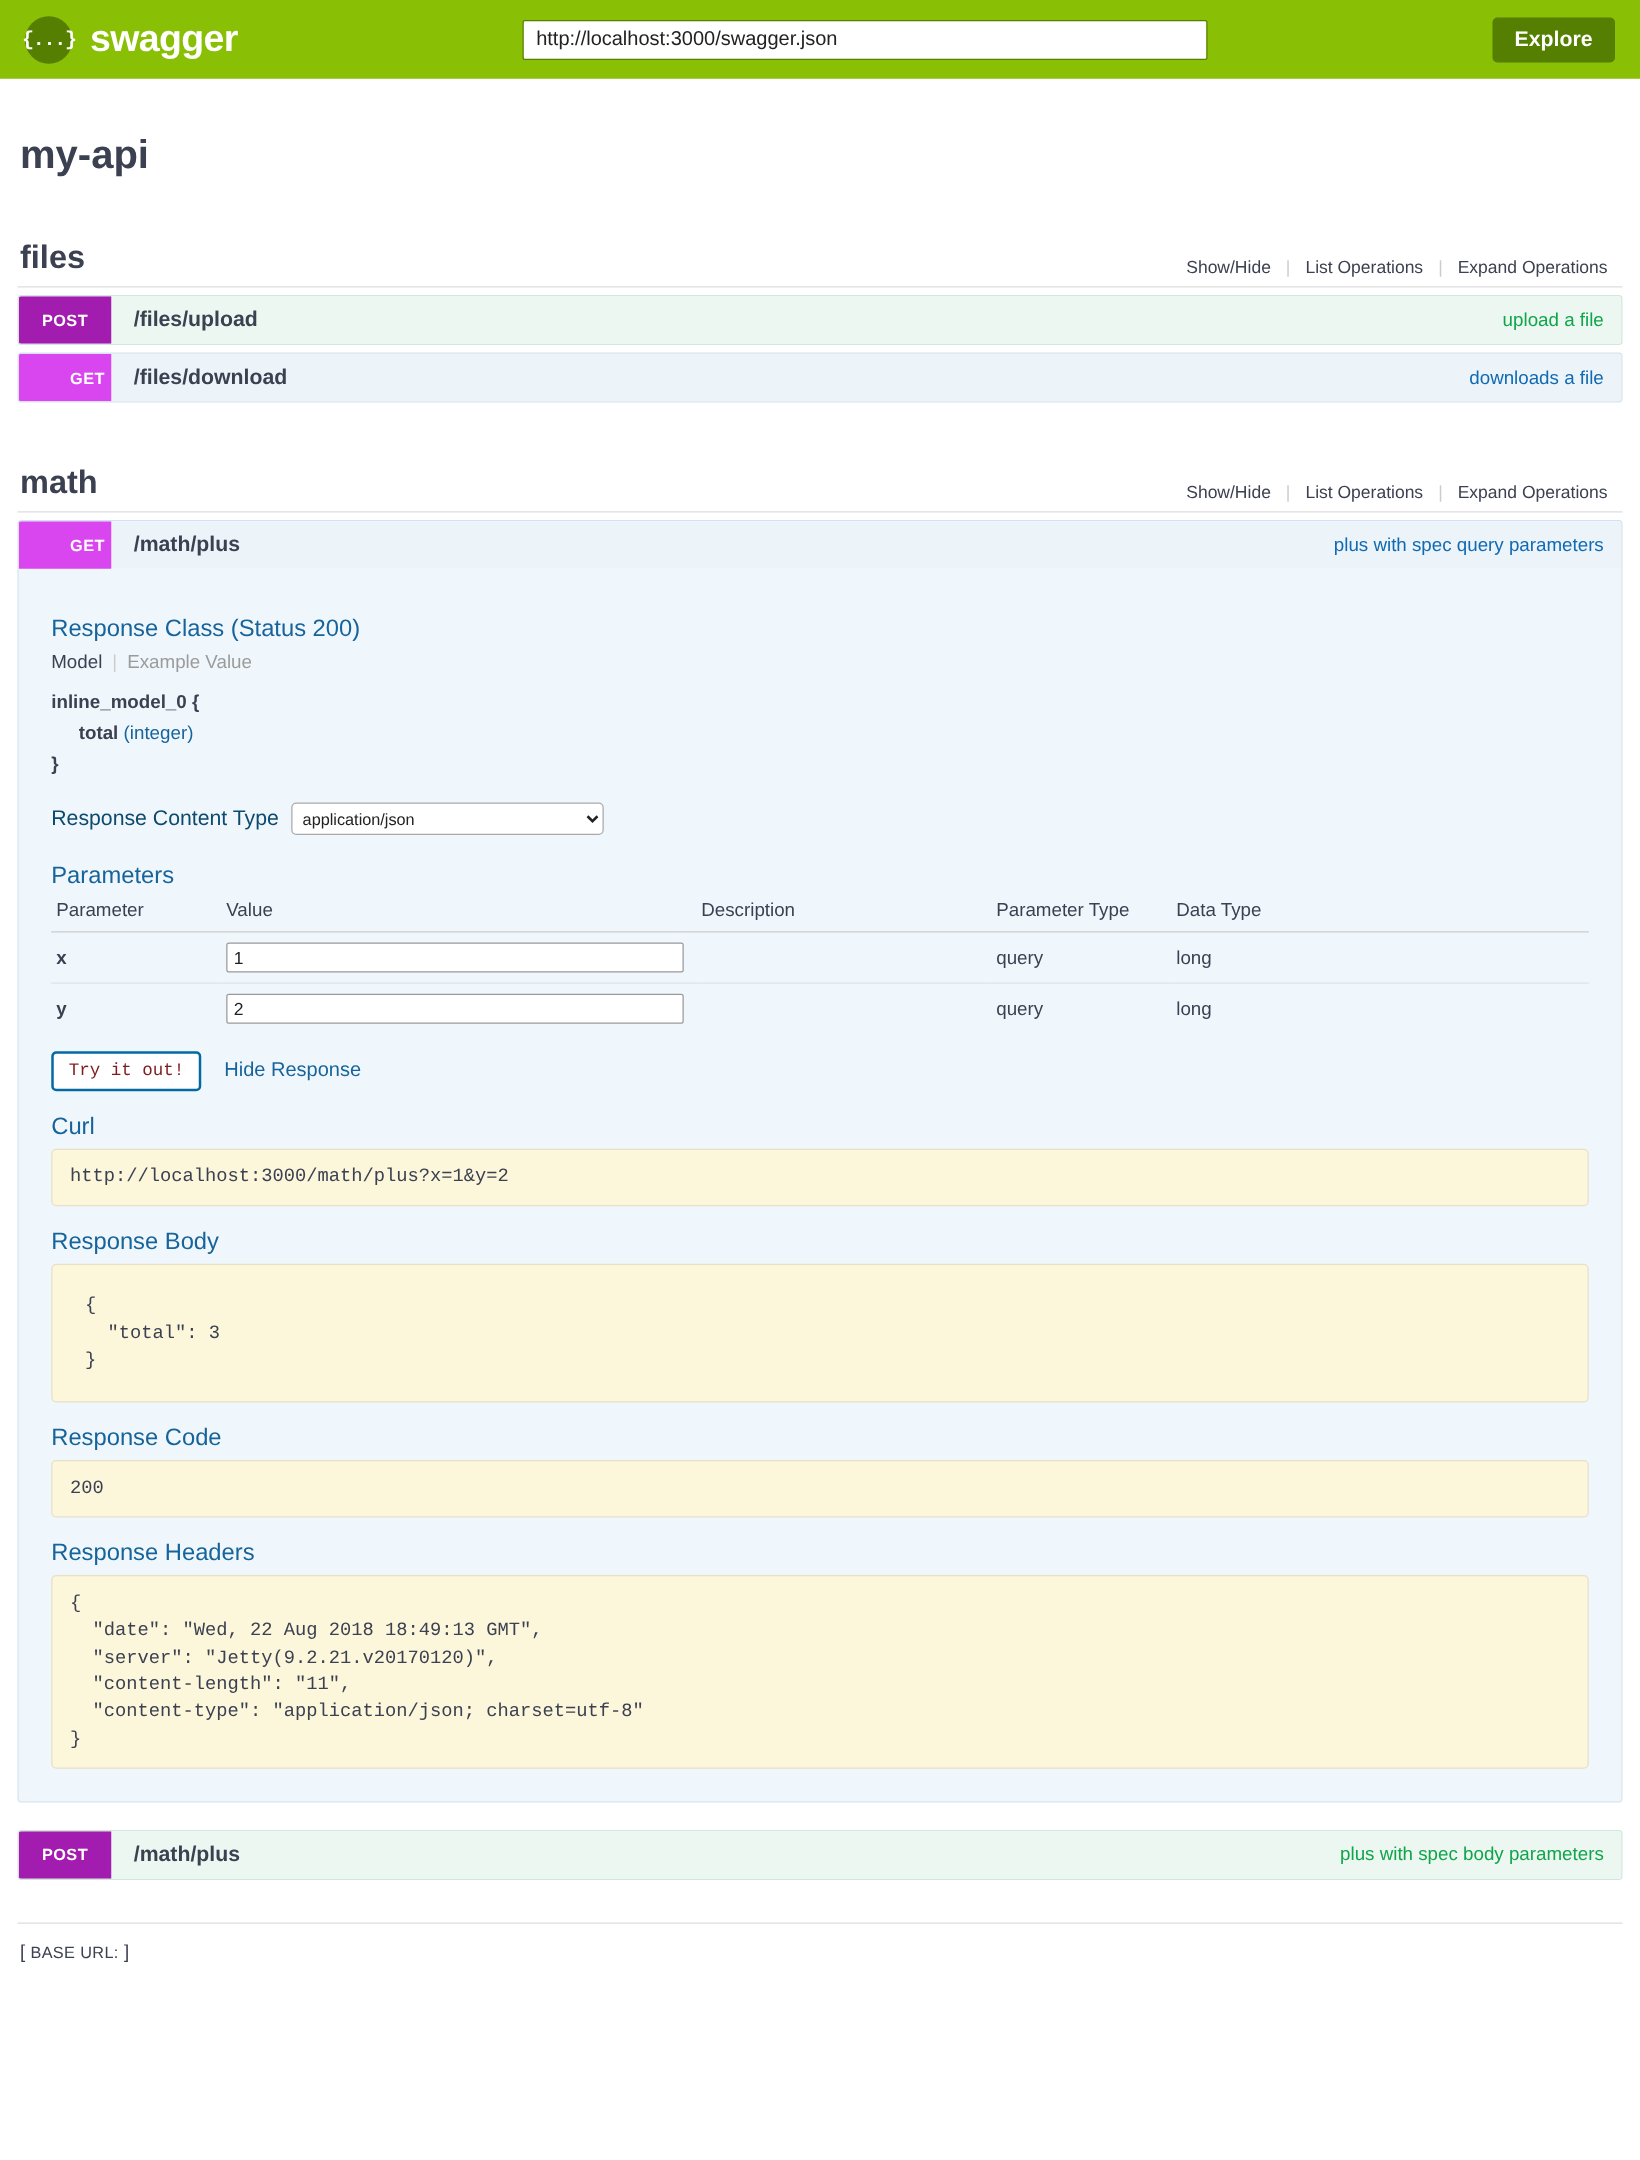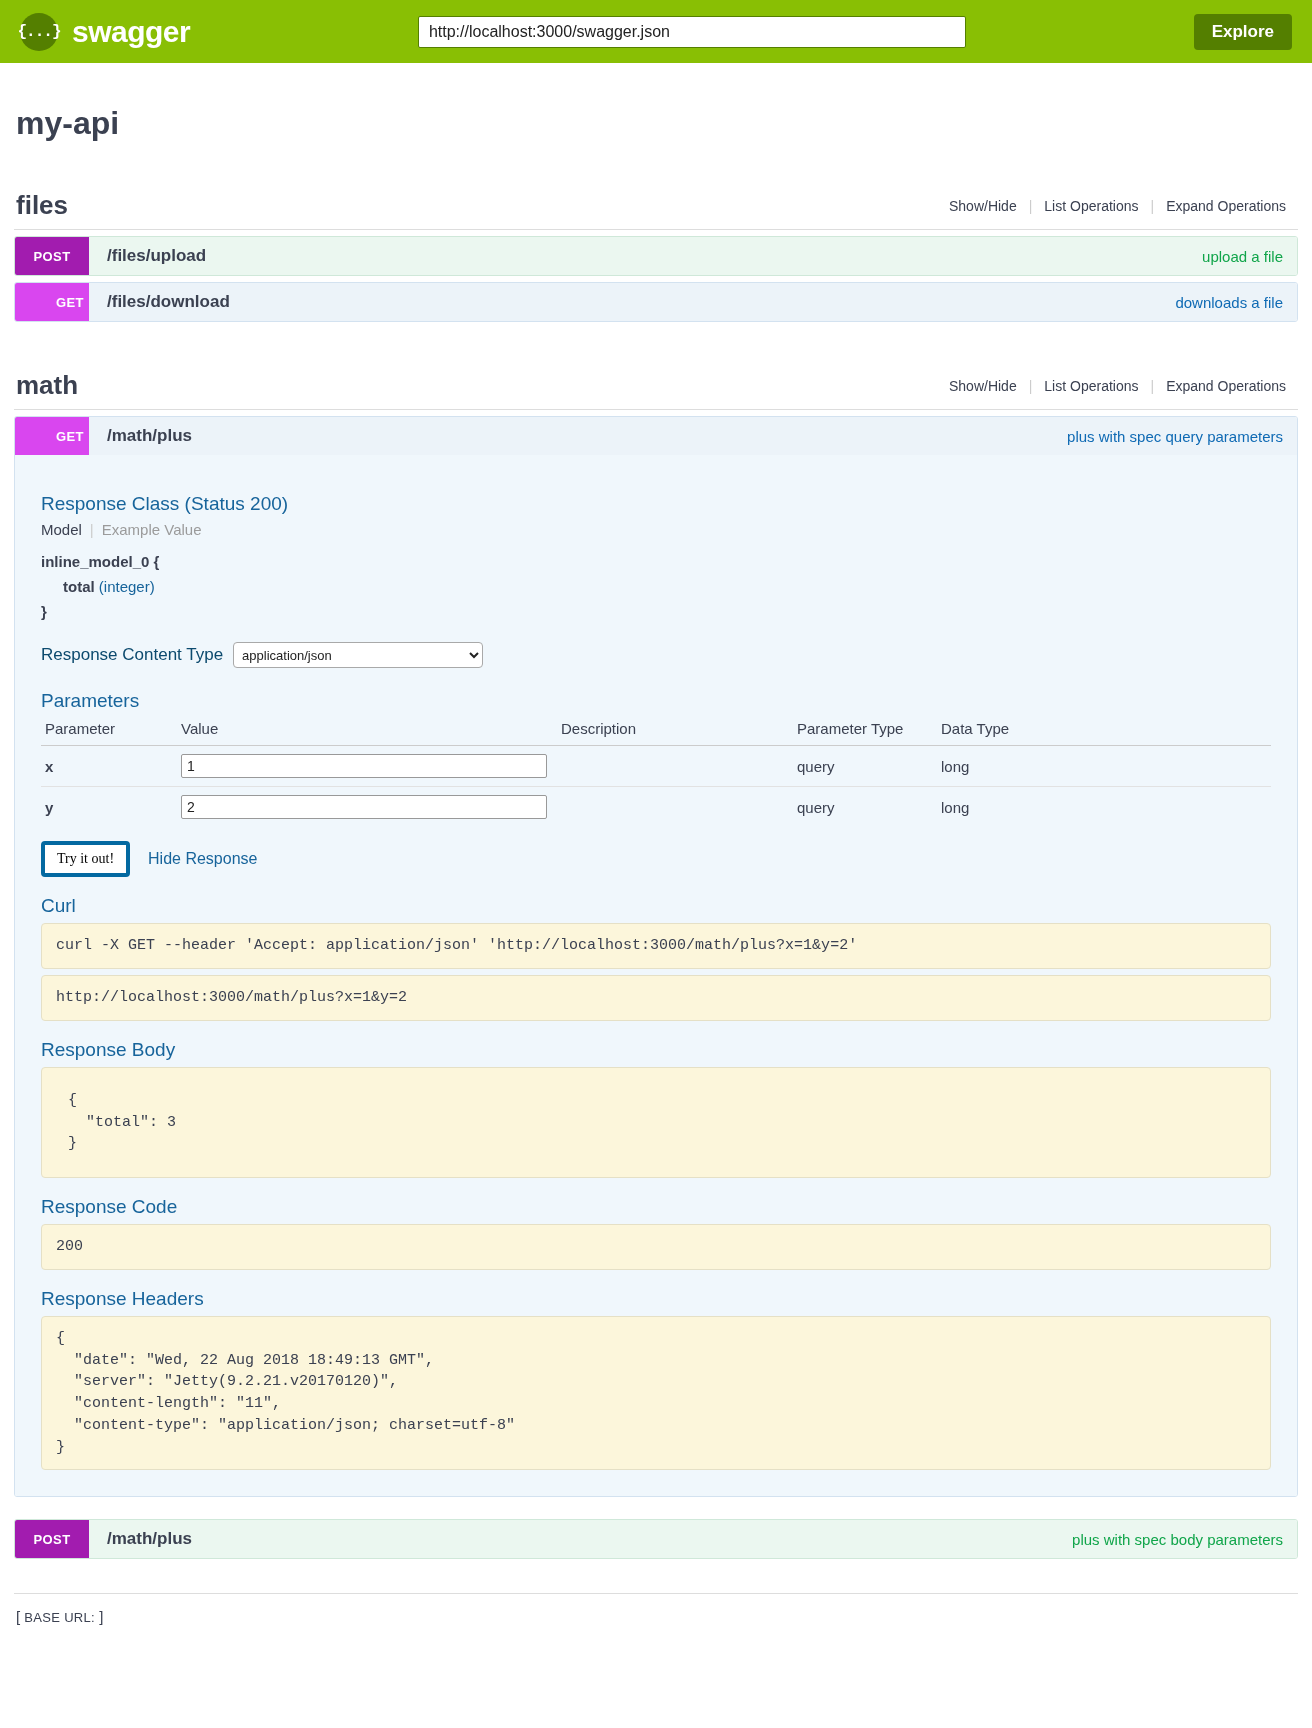--- a/index.html
+++ b/index.html
@@ -74,21 +74,21 @@
     font-size: 32px;
     font-weight: bold;
     color: #3b4151;
     margin: 42px 0 0 2px;
   }
   .resource {
     margin-top: 48px;
   }
   .resource-head {
     display: flex;
-    align-items: center;
+    align-items: flex-end;
     justify-content: space-between;
     border-bottom: 1px solid #dddddd;
     padding-bottom: 8px;
   }
   .resource-name {
     font-size: 26px;
     font-weight: bold;
     color: #3b4151;
     margin: 0 0 0 2px;
   }
@@ -239,27 +239,27 @@
     color: #222;
   }
   .actions-row {
     display: flex;
     align-items: center;
     gap: 18px;
     margin-top: 14px;
   }
   .try-btn {
     background: #ffffff;
-    border: 4px solid #0369a1;
+    border: 2px solid #0369a1;
     border-radius: 4px;
     font-size: 14px;
     padding: 6px 12px;
-    color: #000000;
+    color: #7f1d1d;
     cursor: pointer;
-    font-family: Liberation Serif, serif;
+    font-family: Liberation Mono, monospace;
   }
   .hide-response {
     color: #17649b;
     font-size: 16px;
     text-decoration: none;
     cursor: pointer;
   }
 
   pre.code {
     background: #fcf6db;
@@ -411,21 +411,20 @@
             </tr>
           </tbody>
         </table>
 
         <div class="actions-row">
           <button class="try-btn">Try it out!</button>
           <a class="hide-response">Hide Response</a>
         </div>
 
         <div class="section-title">Curl</div>
-        <pre class="code">curl -X GET --header 'Accept: application/json' 'http://localhost:3000/math/plus?x=1&amp;y=2'</pre>
 
         <pre class="code">http://localhost:3000/math/plus?x=1&amp;y=2</pre>
 
         <div class="section-title">Response Body</div>
         <pre class="code tall">{
   "total": 3
 }</pre>
 
         <div class="section-title">Response Code</div>
         <pre class="code">200</pre>

